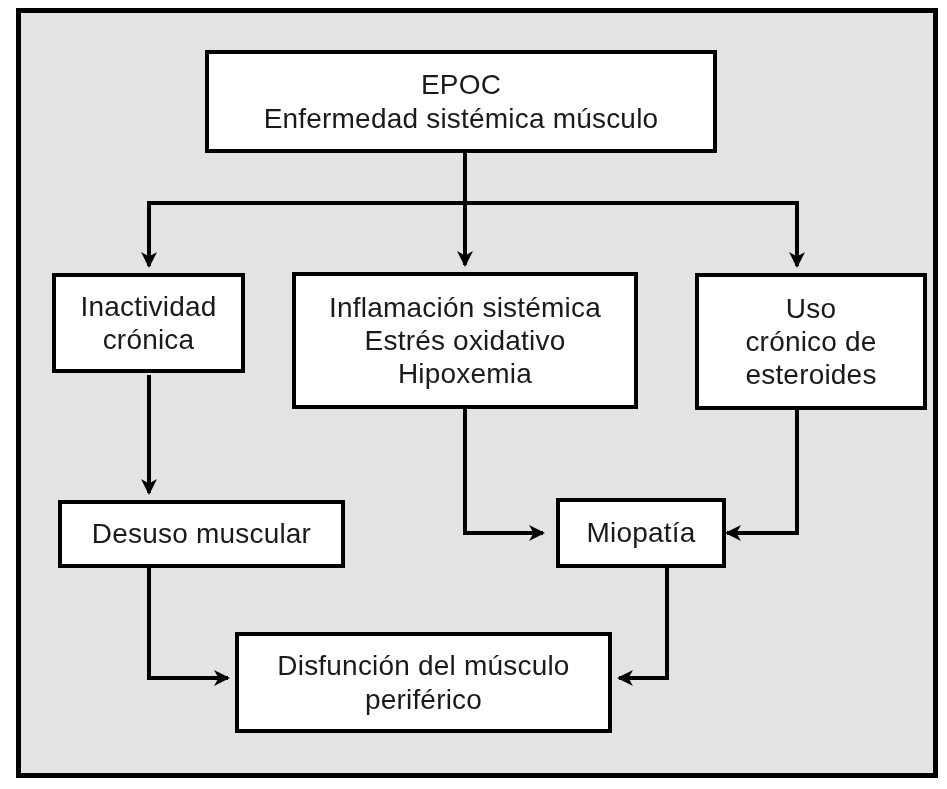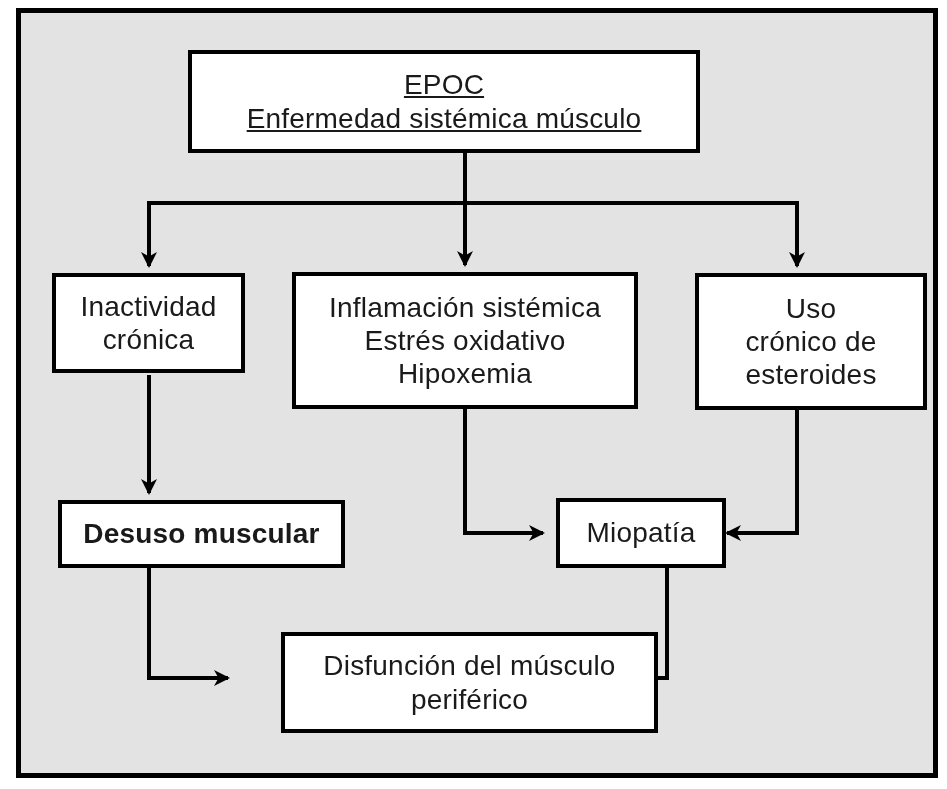--- a/index.html
+++ b/index.html
@@ -41,27 +41,27 @@
     flex-direction: column;
     align-items: center;
     justify-content: center;
     text-align: center;
     font-size: 28px;
     line-height: 1.18;
     letter-spacing: 0.2px;
     white-space: nowrap;
   }
   
-  #node-epoc        { left: 188px; top:  50px; width: 512px; height: 103px; text-decoration: underline; }
+  #node-epoc        { left: 205px; top:  50px; width: 512px; height: 103px; }
   #node-inactividad { left:  52px; top: 273px; width: 193px; height: 100px; }
   #node-inflamacion { left: 292px; top: 272px; width: 346px; height: 137px; }
   #node-esteroides  { left: 695px; top: 273px; width: 232px; height: 137px; }
-  #node-desuso      { left:  58px; top: 500px; width: 287px; height:  68px; font-weight: bold; }
+  #node-desuso      { left:  58px; top: 500px; width: 287px; height:  68px; }
   #node-miopatia    { left: 550px; top: 498px; width: 170px; height:  70px; margin-left: 6px; }
-  #node-disfuncion  { left: 235px; top: 632px; width: 377px; height: 101px; margin-left: 46px; }
+  #node-disfuncion  { left: 235px; top: 632px; width: 377px; height: 101px; }
 </style>
 </head>
 <body>
 
 <div id="stage">
 
   <div class="frame"></div>
 
   <svg class="connectors" viewBox="0 0 947 789" xmlns="http://www.w3.org/2000/svg">
     <defs>

